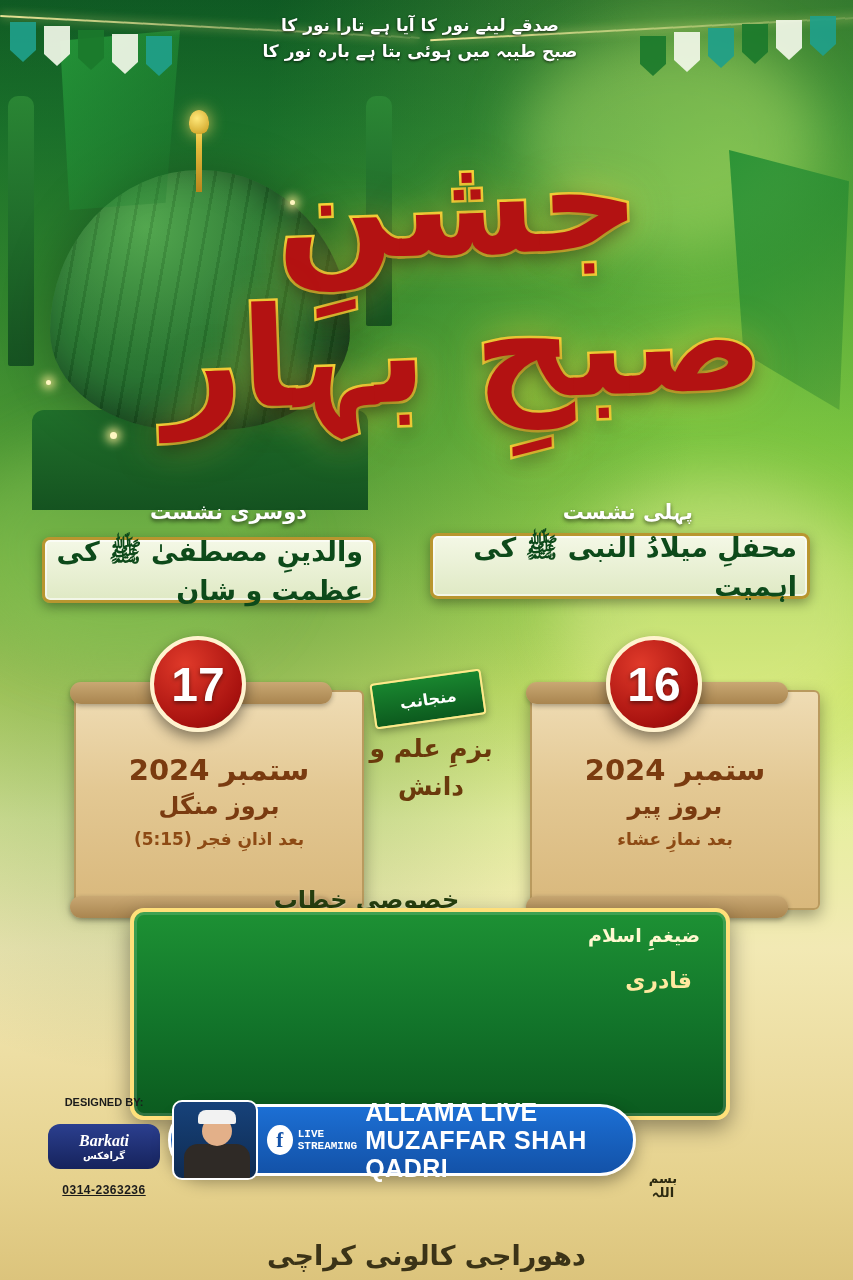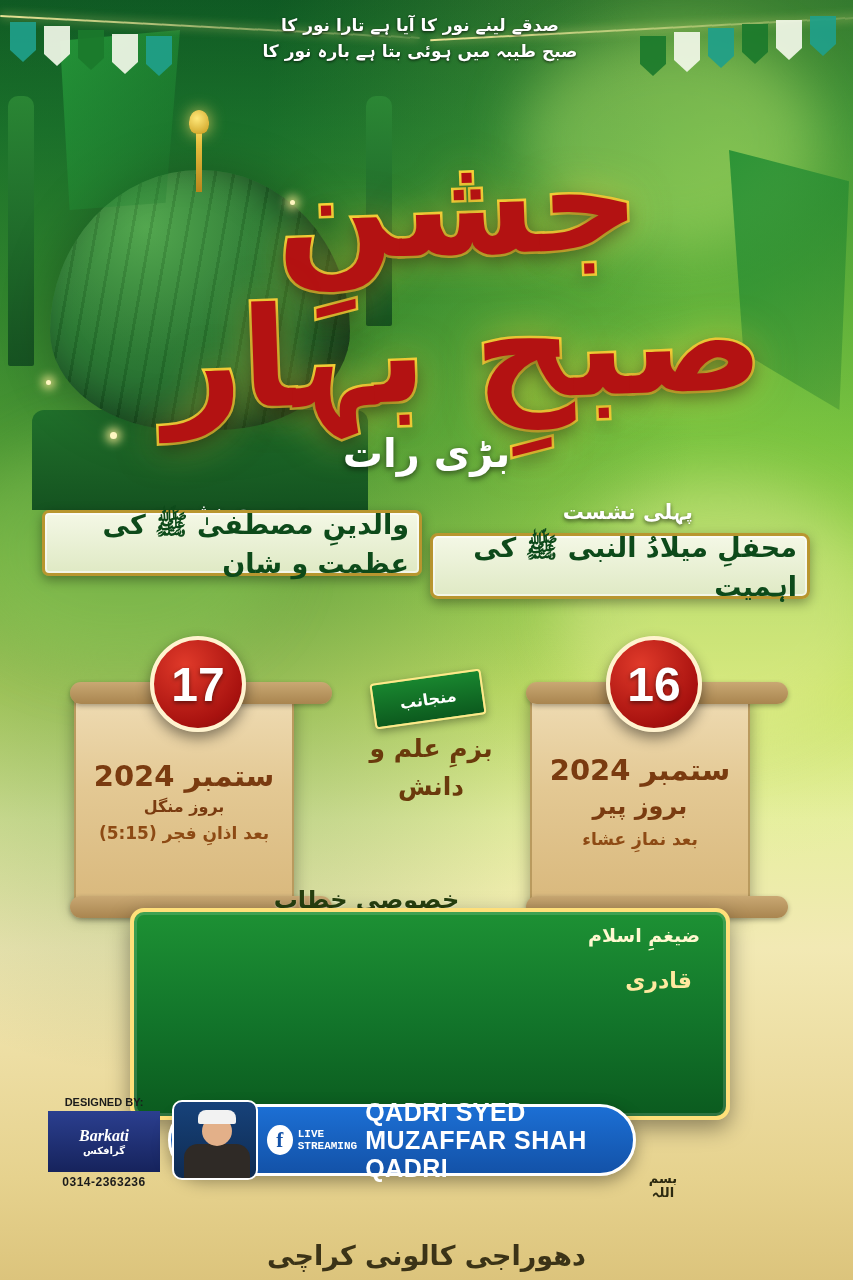--- a/index.html
+++ b/index.html
@@ -144,21 +144,21 @@
     border: 3px solid #b8962f;
     border-radius: 8px;
     box-shadow: 0 4px 12px rgba(0,0,0,0.35), inset 0 0 0 2px rgba(255,255,255,0.6);
     display: flex; align-items: center; justify-content: center;
     color: #0d4a1a; font-size: 27px;
     padding: 0 10px;
   }
 
   
   .scroll {
-    position: absolute; width: 220px; height: 220px;
+    position: absolute; width: 290px; height: 220px;
     background:
       linear-gradient(180deg, #efdcb4 0%, #e3c893 45%, #d9b87c 100%);
     border: 2px solid #b99a5e;
     border-radius: 6px;
     box-shadow: 0 6px 16px rgba(0,0,0,0.35);
   }
   .scroll:before, .scroll:after {
     content: ""; position: absolute; left: -6px; width: 262px; height: 22px;
     background: linear-gradient(180deg, #c9a873, #a9854f);
     border-radius: 12px;
@@ -222,25 +222,25 @@
   .speaker-panel .suffix {
     position: absolute; right: 34px; top: 56px; color: #ffe9a0; font-size: 22px;
   }
 
   
   .designer {
     position: absolute; left: 48px; top: 1096px; width: 112px;
     color: #1b1b1b; font-size: 11px; font-weight: bold; text-align: center;
   }
   .designer .bk {
-    margin-top: 3px; background: linear-gradient(180deg, #2b3f8f, #16235c);
-    color: #fff; border-radius: 0; padding: 16px 2px;
+    margin-top: 16px; background: linear-gradient(180deg, #2b3f8f, #16235c);
+    color: #fff; border-radius: 12px; padding: 8px 2px;
     font-family: "Liberation Serif", serif; font-style: italic; font-size: 16px;
   }
-  .designer .ph { margin-top: 3px; font-size: 12px; letter-spacing: .5px; }
+  .designer .ph { margin-top: 14px; font-size: 12px; letter-spacing: .5px; text-decoration: underline; }
 
   
   .livebar {
     position: absolute; left: 168px; top: 1104px; width: 468px; height: 72px;
     background: linear-gradient(180deg, #1c6fd4 0%, #1352a8 100%);
     border: 3px solid #ffffff;
     border-radius: 36px;
     box-shadow: 0 6px 16px rgba(0,0,0,0.35);
     display: flex; align-items: center;
   }
@@ -328,48 +328,47 @@
 
   <div class="couplet urdu">
     <div>صدقے لینے نور کا آیا ہے تارا نور کا</div>
     <div>صبح طیبہ میں ہوئی بتا ہے بارہ نور کا</div>
   </div>
 
   <div class="title-main">
     <div class="t urdu">جشنِ صبحِ بہار</div>
   </div>
 
-  <div class="subtitle urdu">بڑی رات</div>
 
   <div class="sess-label urdu" style="right:160px;top:500px;">پہلی نشست</div>
   <div class="sess-box urdu" style="left:430px;top:533px;width:380px;">
     <span>محفلِ میلادُ النبی ﷺ کی اہمیت</span>
   </div>
 
   <div class="sess-label urdu" style="left:150px;top:500px;">دوسری نشست</div>
-  <div class="sess-box urdu" style="left:42px;top:510px;width:380px;border-radius:7px;">
+  <div class="sess-box urdu" style="left:42px;top:537px;width:334px;">
     <span>والدینِ مصطفیٰ ﷺ کی عظمت و شان</span>
   </div>
 
   <div class="scroll" style="left:530px;top:690px;">
     <div class="scroll-inner urdu">
       <div>
         <div class="scroll-date">ستمبر 2024</div>
         <div class="scroll-date" style="font-size:24px;">بروز پیر</div>
         <div class="scroll-sub">بعد نمازِ عشاء</div>
       </div>
     </div>
   </div>
   <div class="daybadge" style="left:606px;top:636px;">16</div>
 
   <div class="scroll" style="left:74px;top:690px;">
     <div class="scroll-inner urdu">
       <div>
         <div class="scroll-date">ستمبر 2024</div>
-        <div class="scroll-date" style="font-size:16px;">بروز منگل</div>
+        <div class="scroll-date" style="font-size:24px;">بروز منگل</div>
         <div class="scroll-sub">بعد اذانِ فجر (5:15)</div>
       </div>
     </div>
   </div>
   <div class="daybadge" style="left:150px;top:636px;">17</div>
 
   <div class="ribbon urdu">منجانب</div>
   <div class="mid-text urdu">بزمِ علم و دانش</div>
 
   <div class="khitab urdu">خصوصی خطاب</div>
@@ -387,21 +386,21 @@
     <div class="ph">0314-2363236</div>
   </div>
 
   <div class="livebar">
     <div class="fb">f</div>
     <div class="livetxt">
       <div>LIVE</div>
       <div>STREAMING</div>
     </div>
     <div class="names">
-      <div>QADRI SYED</div>
+      <div>ALLAMA LIVE</div>
       <div>MUZAFFAR SHAH QADRI</div>
     </div>
   </div>
   <div class="avatar">
     <div class="body"></div>
     <div class="head"></div>
     <div class="cap"></div>
   </div>
 
   <div class="venue-logo urdu">

